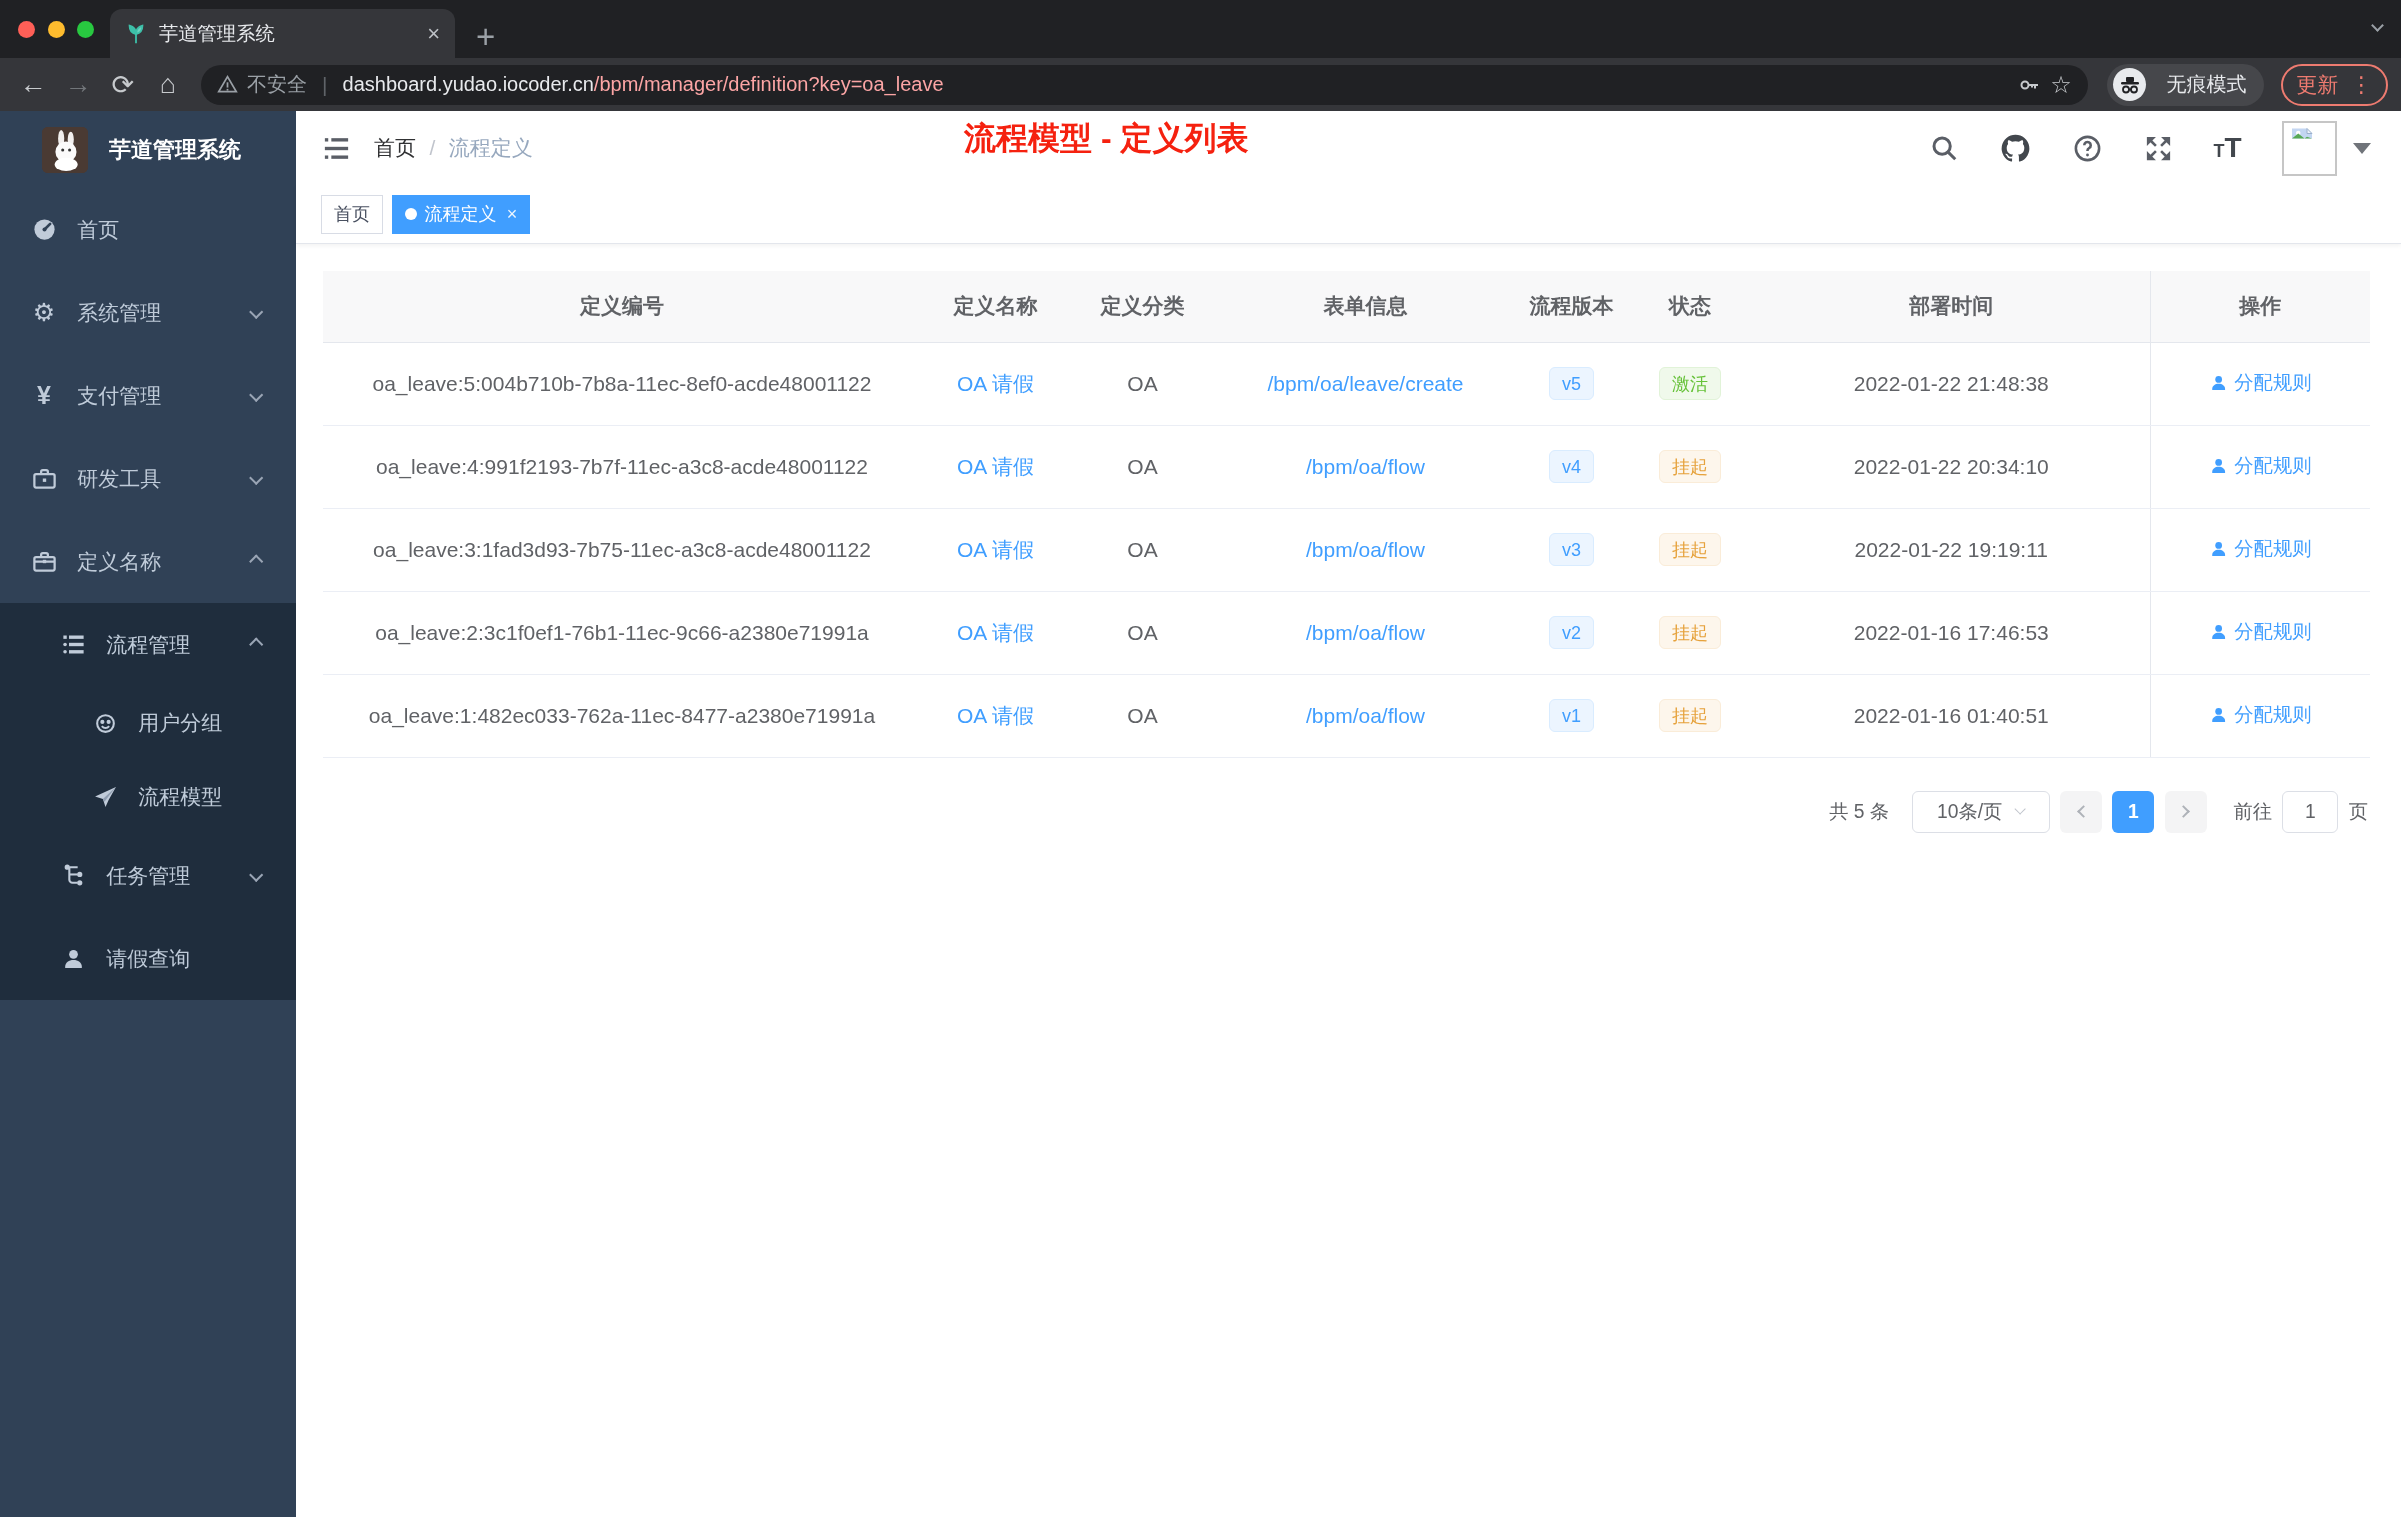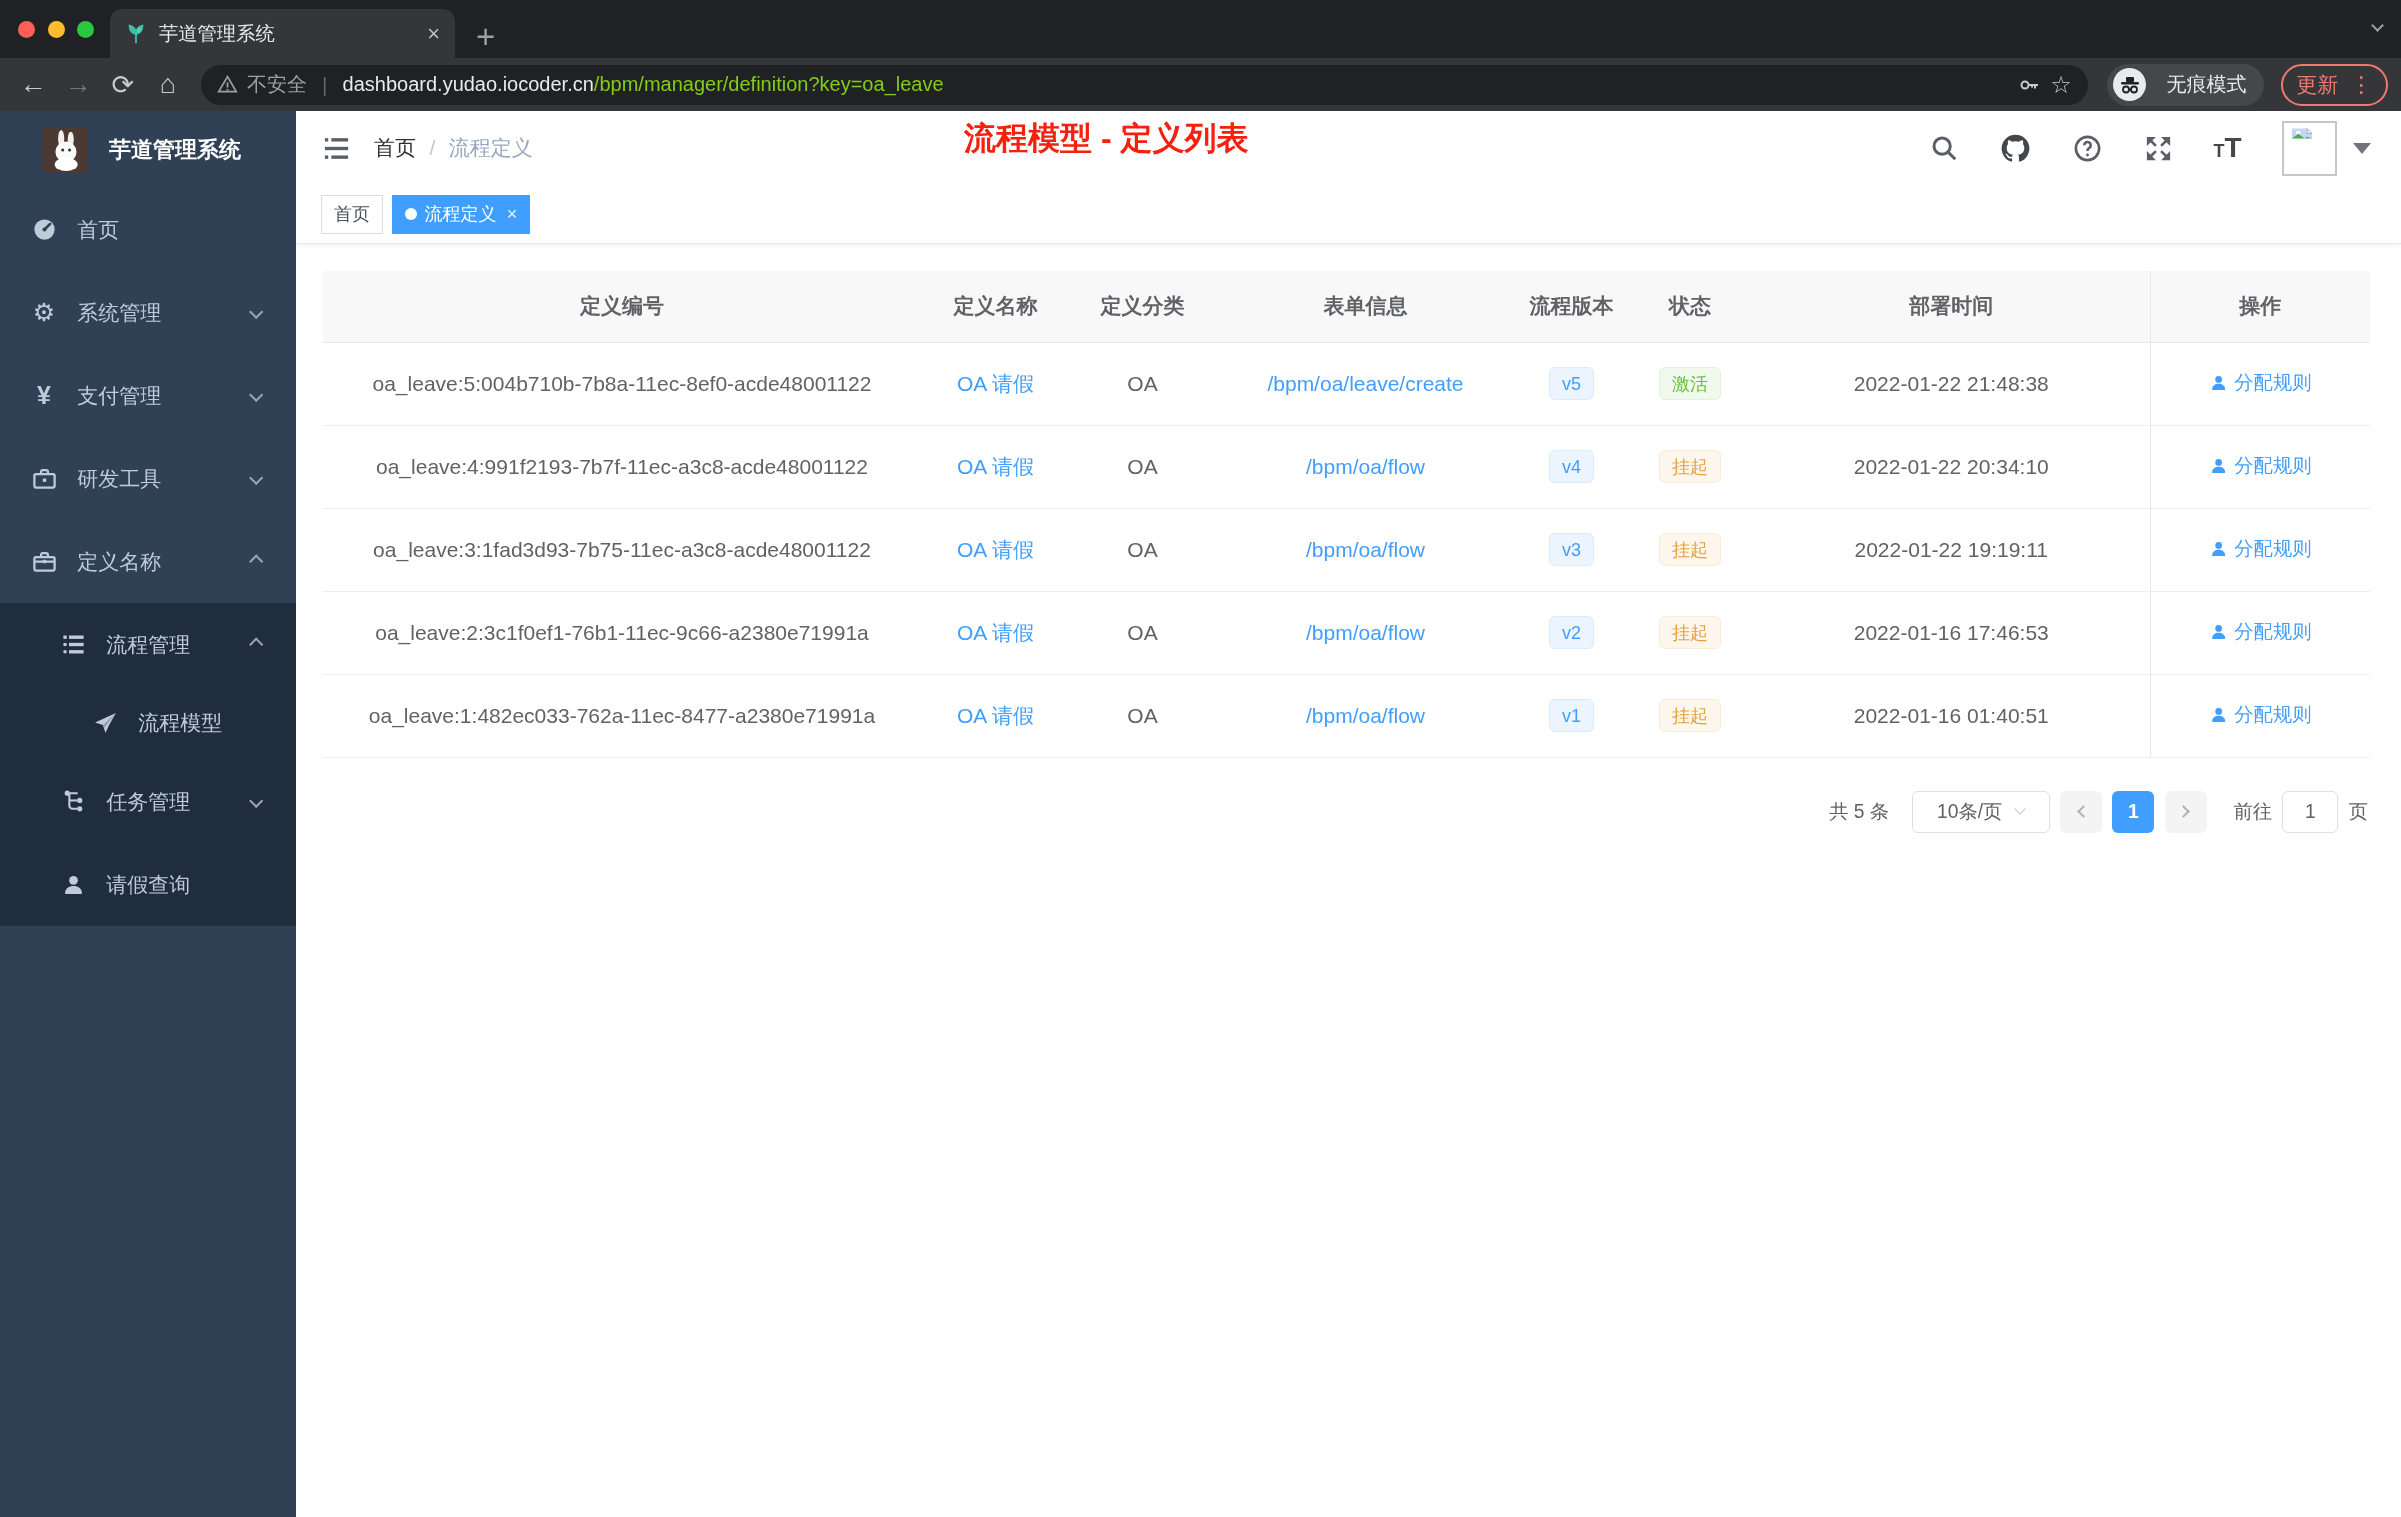--- a/index.html
+++ b/index.html
@@ -22,21 +22,21 @@
   .tab .close{color:#bdc1c6;font-size:22px;line-height:1}
   .newtab{color:#9aa0a6;font-size:33px;margin-left:21px;line-height:43px}
   .tabsearch{position:absolute;right:19.3px;top:19.3px}
   .chev{display:inline-block;width:9px;height:9px;border-right:2.2px solid #9aa0a6;border-bottom:2.2px solid #9aa0a6;transform:rotate(45deg)}
   .toolbar{height:53px;background:#35363a;display:flex;align-items:center;padding:0 13.4px;gap:6px}
   .nav-ic{color:#c7cacd;font-size:27px;width:39px;text-align:center;flex:none}
   .nav-ic.dim{color:#72767a}
   .omnibox{flex:1;height:40px;background:#202124;border-radius:20px;display:flex;align-items:center;
     padding:0 16.3px;color:#9aa0a6;font-size:20px;gap:9px;margin:0 7.4px}
   .omnibox .host{color:#e8eaed}
-  .omnibox .path{color:#84cc16}
+  .omnibox .path{color:#fca5a5}
   .omnibox .sep{color:#5f6368;margin:0 6px;font-size:21px}
   .omnibox .spacer{flex:1}
   .chip{height:42px;background:#46474b;border-radius:21px;display:flex;align-items:center;gap:20px;
     padding:0 18px 0 6px;color:#e8eaed;font-size:20px;flex:none;margin-left:6px}
   .spycircle{width:33px;height:33px;border-radius:50%;background:#e8eaed;display:flex;align-items:center;justify-content:center}
   .update{height:42px;border:2.2px solid #ee7b70;border-radius:21px;display:flex;align-items:center;gap:12px;
     padding:0 13.4px;color:#ee7b70;font-size:21px;flex:none;margin-left:10.4px}
   .update .dots{font-size:22px;letter-spacing:0}
   
   .app{display:flex;height:1406px}
@@ -236,20 +236,31 @@
               <rect x="3" y="4" width="3" height="3"></rect>
               <circle cx="4.5" cy="12" r="1.6"></circle>
               <circle cx="4.5" cy="18.5" r="1.6"></circle>
             </svg>
         </span>
         <span class="lbl">流程管理</span>
         <span class="arrow up"></span>
       </div>
       <div class="mi lvl3">
         <span class="ic">
+          <svg width="25" height="25" viewBox="0 0 24 24" fill="none" stroke="#c0cbd9" stroke-width="2">
+              <circle cx="12" cy="12" r="8"></circle>
+              <circle cx="9" cy="10.5" r="1" fill="#c0cbd9"></circle>
+              <circle cx="15" cy="10.5" r="1" fill="#c0cbd9"></circle>
+              <path d="M8.5 14.5c1 1.2 2.2 1.8 3.5 1.8s2.5-.6 3.5-1.8"></path>
+            </svg>
+        </span>
+        <span class="lbl">用户分组</span>
+      </div>
+      <div class="mi lvl3">
+        <span class="ic">
           <svg width="25" height="25" viewBox="0 0 24 24" fill="#c0cbd9">
               <path d="M22 2 2 11l7.5 2.5L12 21l3-6.5L22 2z"></path>
               <path d="M9.5 13.5 22 2 11 16z" fill="#8f9db0"></path>
             </svg>
         </span>
         <span class="lbl">流程模型</span>
       </div>
       <div class="mi lvl2">
         <span class="ic">
           <svg width="25" height="25" viewBox="0 0 24 24" fill="none" stroke="#c0cbd9" stroke-width="2">

